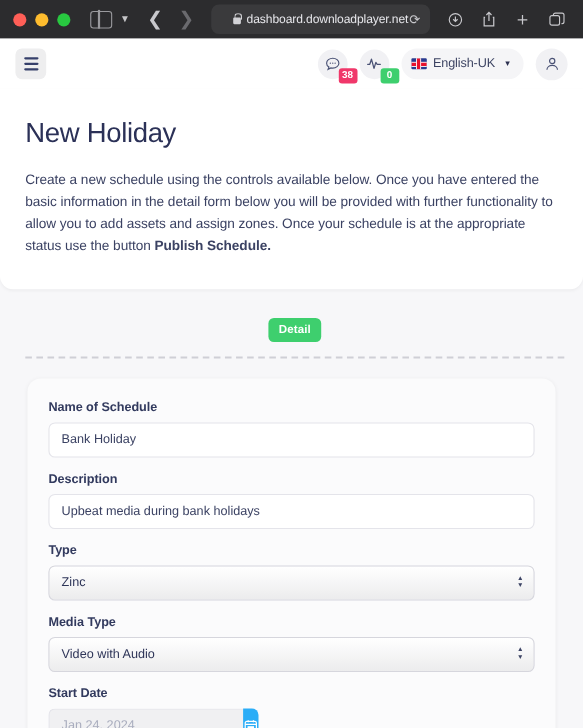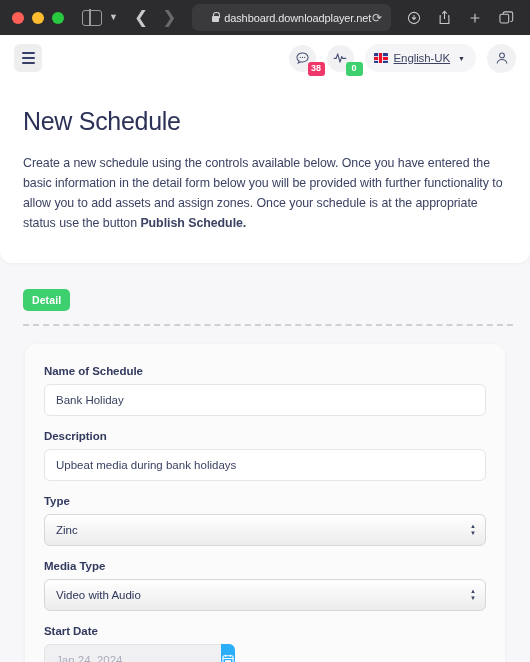--- a/index.html
+++ b/index.html
@@ -183,21 +183,21 @@
     box-shadow: 0 0 0 0.8px #fff;
   }
   .flag::after {
     content: "";
     position: absolute;
     left: 5.8px; top: 0;
     width: 2.5px; height: 10px;
     background: #e8112d;
     box-shadow: 0 0 0 0.8px #fff;
   }
-  .lang-text { font-size: 11.5px; color: #3d4463; letter-spacing: -0.1px; text-decoration: underline; }
+  .lang-text { font-size: 11.5px; color: #3d4463; letter-spacing: -0.1px; }
   .caret { font-size: 7px; color: #2c3150; margin-left: 2px; }
 
   .avatar-circle {
     width: 29px; height: 29px;
     border-radius: 50%;
     background: #f1f1f4;
     display: flex;
     align-items: center;
     justify-content: center;
     cursor: pointer;
@@ -219,21 +219,21 @@
   }
   .page-desc {
     font-size: 12.4px;
     line-height: 1.62;
     color: #3b4263;
     letter-spacing: -0.05px;
   }
   .page-desc b { font-weight: 700; }
 
   
-  .tab-row { padding: 26px 17px 0 23px; }
+  .tab-row { padding: 26px 17px 0 23px; text-align: center; }
   .tab-badge {
     display: inline-block;
     background: #3ecf6e;
     color: #ffffff;
     font-size: 10.5px;
     font-weight: 700;
     padding: 5px 9px;
     border-radius: 5px;
     letter-spacing: 0.1px;
     cursor: pointer;
@@ -423,21 +423,21 @@
       <div class="avatar-circle">
         <svg width="16" height="16" viewBox="0 0 18 18" fill="none" stroke="#4a5275" stroke-width="1.2">
           <circle cx="9" cy="6.1" r="2.7"></circle>
           <path d="M3.6 15.2c0-2.7 2.4-4.6 5.4-4.6s5.4 1.9 5.4 4.6"></path>
         </svg>
       </div>
     </div>
   </div>
 
   <div class="hero">
-    <h1 class="page-title">New Schedule</h1>
+    <h1 class="page-title">New Holiday</h1>
     <p class="page-desc"><span>Create a new schedule using the controls available below. Once you have entered the basic information in the detail form below you will be provided with further functionality to allow you to add assets and assign zones. Once your schedule is at the appropriate status use the button </span><b>Publish Schedule.</b></p>
   </div>
 
   <div class="tab-row">
     <span class="tab-badge">Detail</span>
     <div class="dashed-divider"></div>
   </div>
 
   <div class="form-card">
 

